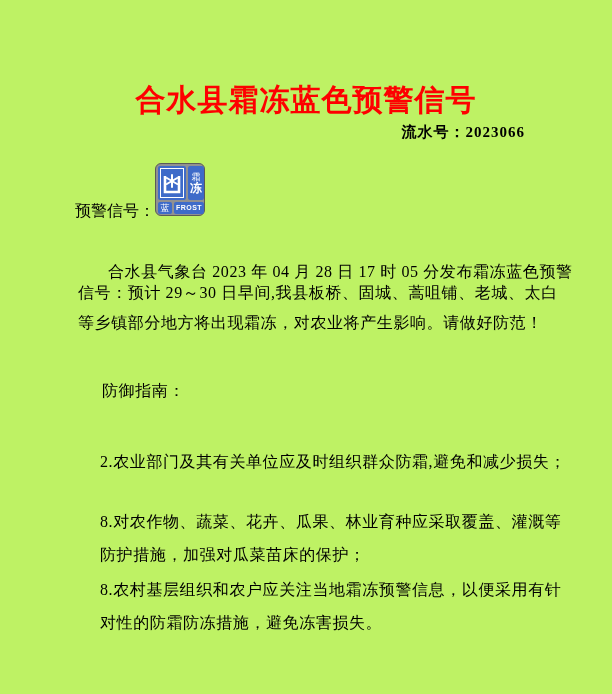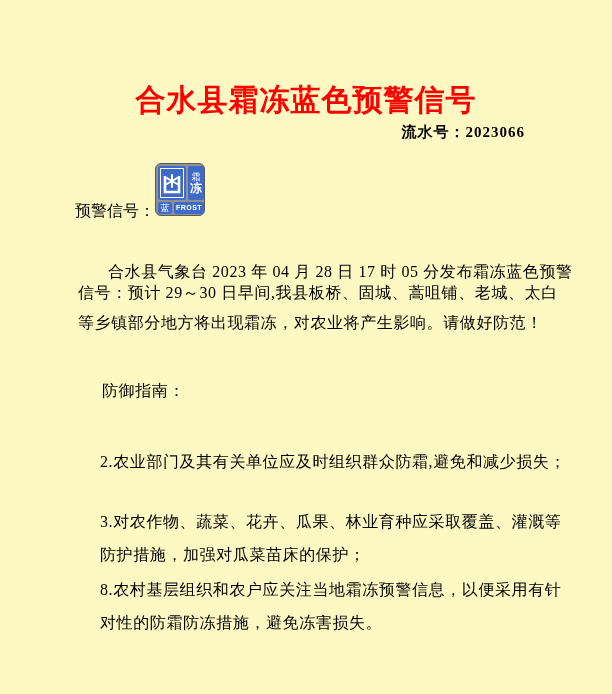--- a/index.html
+++ b/index.html
@@ -1,20 +1,20 @@
 <!DOCTYPE html>
 <html><head>
 <meta charset="utf-8">
 <style>
   html,body { margin:0; padding:0; background:#ffffff; }
   .page {
     position: relative;
     width: 612px;
     height: 694px;
-    background: #fef9c3;
+    background: #bef264;
     overflow: hidden;
     font-family: "Liberation Serif", "DejaVu Serif", serif;
     color: #000000;
   }
   .doc-title {
     position: absolute;
     top: 80px; left: 0; width: 612px;
     text-align: center;
     font-family: "Liberation Sans", "DejaVu Sans", sans-serif;
     font-weight: bold;
@@ -123,18 +123,18 @@
     <div class="cell level">蓝</div>
     <div class="cell en">FROST</div>
   </div>
 
   <div class="bodyline indent" style="top:250px;margin-top:12px;">合水县气象台 2023 年 04 月 28 日 17 时 05 分发布霜冻蓝色预警</div>
   <div class="bodyline" style="top:283px;">信号：预计 29～30 日早间,我县板桥、固城、蒿咀铺、老城、太白</div>
   <div class="bodyline" style="top:313px;">等乡镇部分地方将出现霜冻，对农业将产生影响。请做好防范！</div>
 
   <div class="guideline" style="top:381px; left:102px;">防御指南：</div>
   <div class="guideline" style="top:444px;margin-top:8px;">2.农业部门及其有关单位应及时组织群众防霜,避免和减少损失；</div>
-  <div class="guideline" style="top:512px;">3.对农作物、蔬菜、花卉、瓜果、林业育种应采取覆盖、灌溉等</div>
+  <div class="guideline" style="top:512px;">8.对农作物、蔬菜、花卉、瓜果、林业育种应采取覆盖、灌溉等</div>
   <div class="guideline" style="top:545px;">防护措施，加强对瓜菜苗床的保护；</div>
   <div class="guideline" style="top:580px;">8.农村基层组织和农户应关注当地霜冻预警信息，以便采用有针</div>
   <div class="guideline" style="top:613px;">对性的防霜防冻措施，避免冻害损失。</div>
 
 </div>
 
 </body></html>

